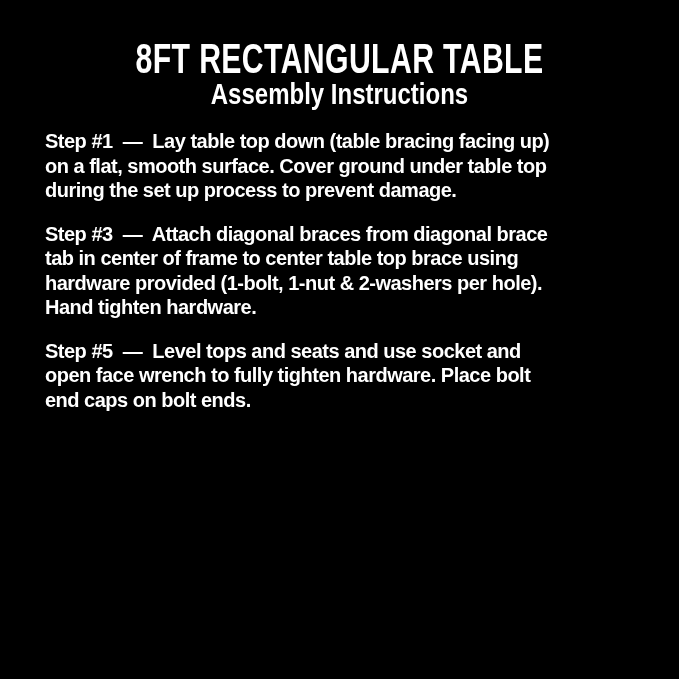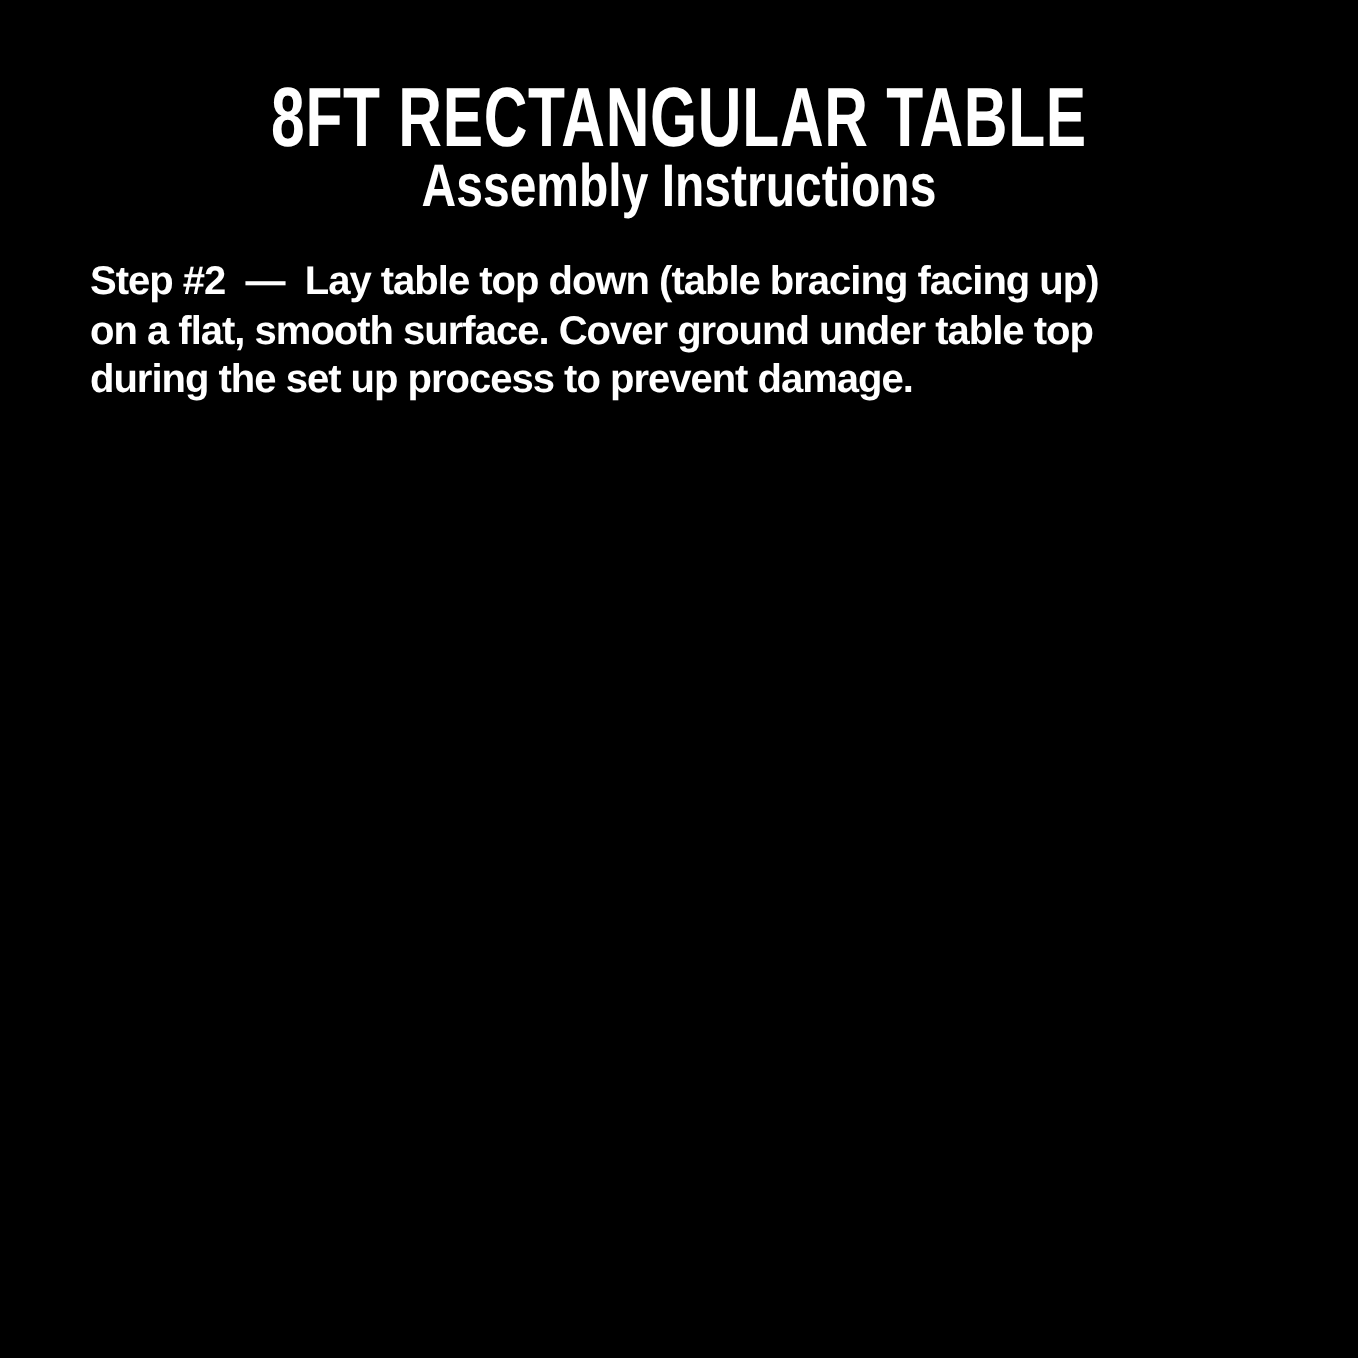--- a/index.html
+++ b/index.html
@@ -55,17 +55,24 @@
   }
 </style>
 </head>
 <body>
 
 <div class="poster">
   <h1 class="title">8FT RECTANGULAR TABLE</h1>
   <h2 class="subtitle">Assembly Instructions</h2>
 
   <div class="steps">
-    <p class="step">Step #2  —  Lay table top down (table bracing facing up)
+    <p class="step">Step #1  —  Lay table top down (table bracing facing up)
 on a flat, smooth surface. Cover ground under table top
 during the set up process to prevent damage.</p>
+    <p class="step">Step #3  —  Attach diagonal braces from diagonal brace
+tab in center of frame to center table top brace using
+hardware provided (1-bolt, 1-nut &amp; 2-washers per hole).
+Hand tighten hardware.</p>
+    <p class="step">Step #5  —  Level tops and seats and use socket and
+open face wrench to fully tighten hardware. Place bolt
+end caps on bolt ends.</p>
   </div>
 </div>
 
 </body></html>

